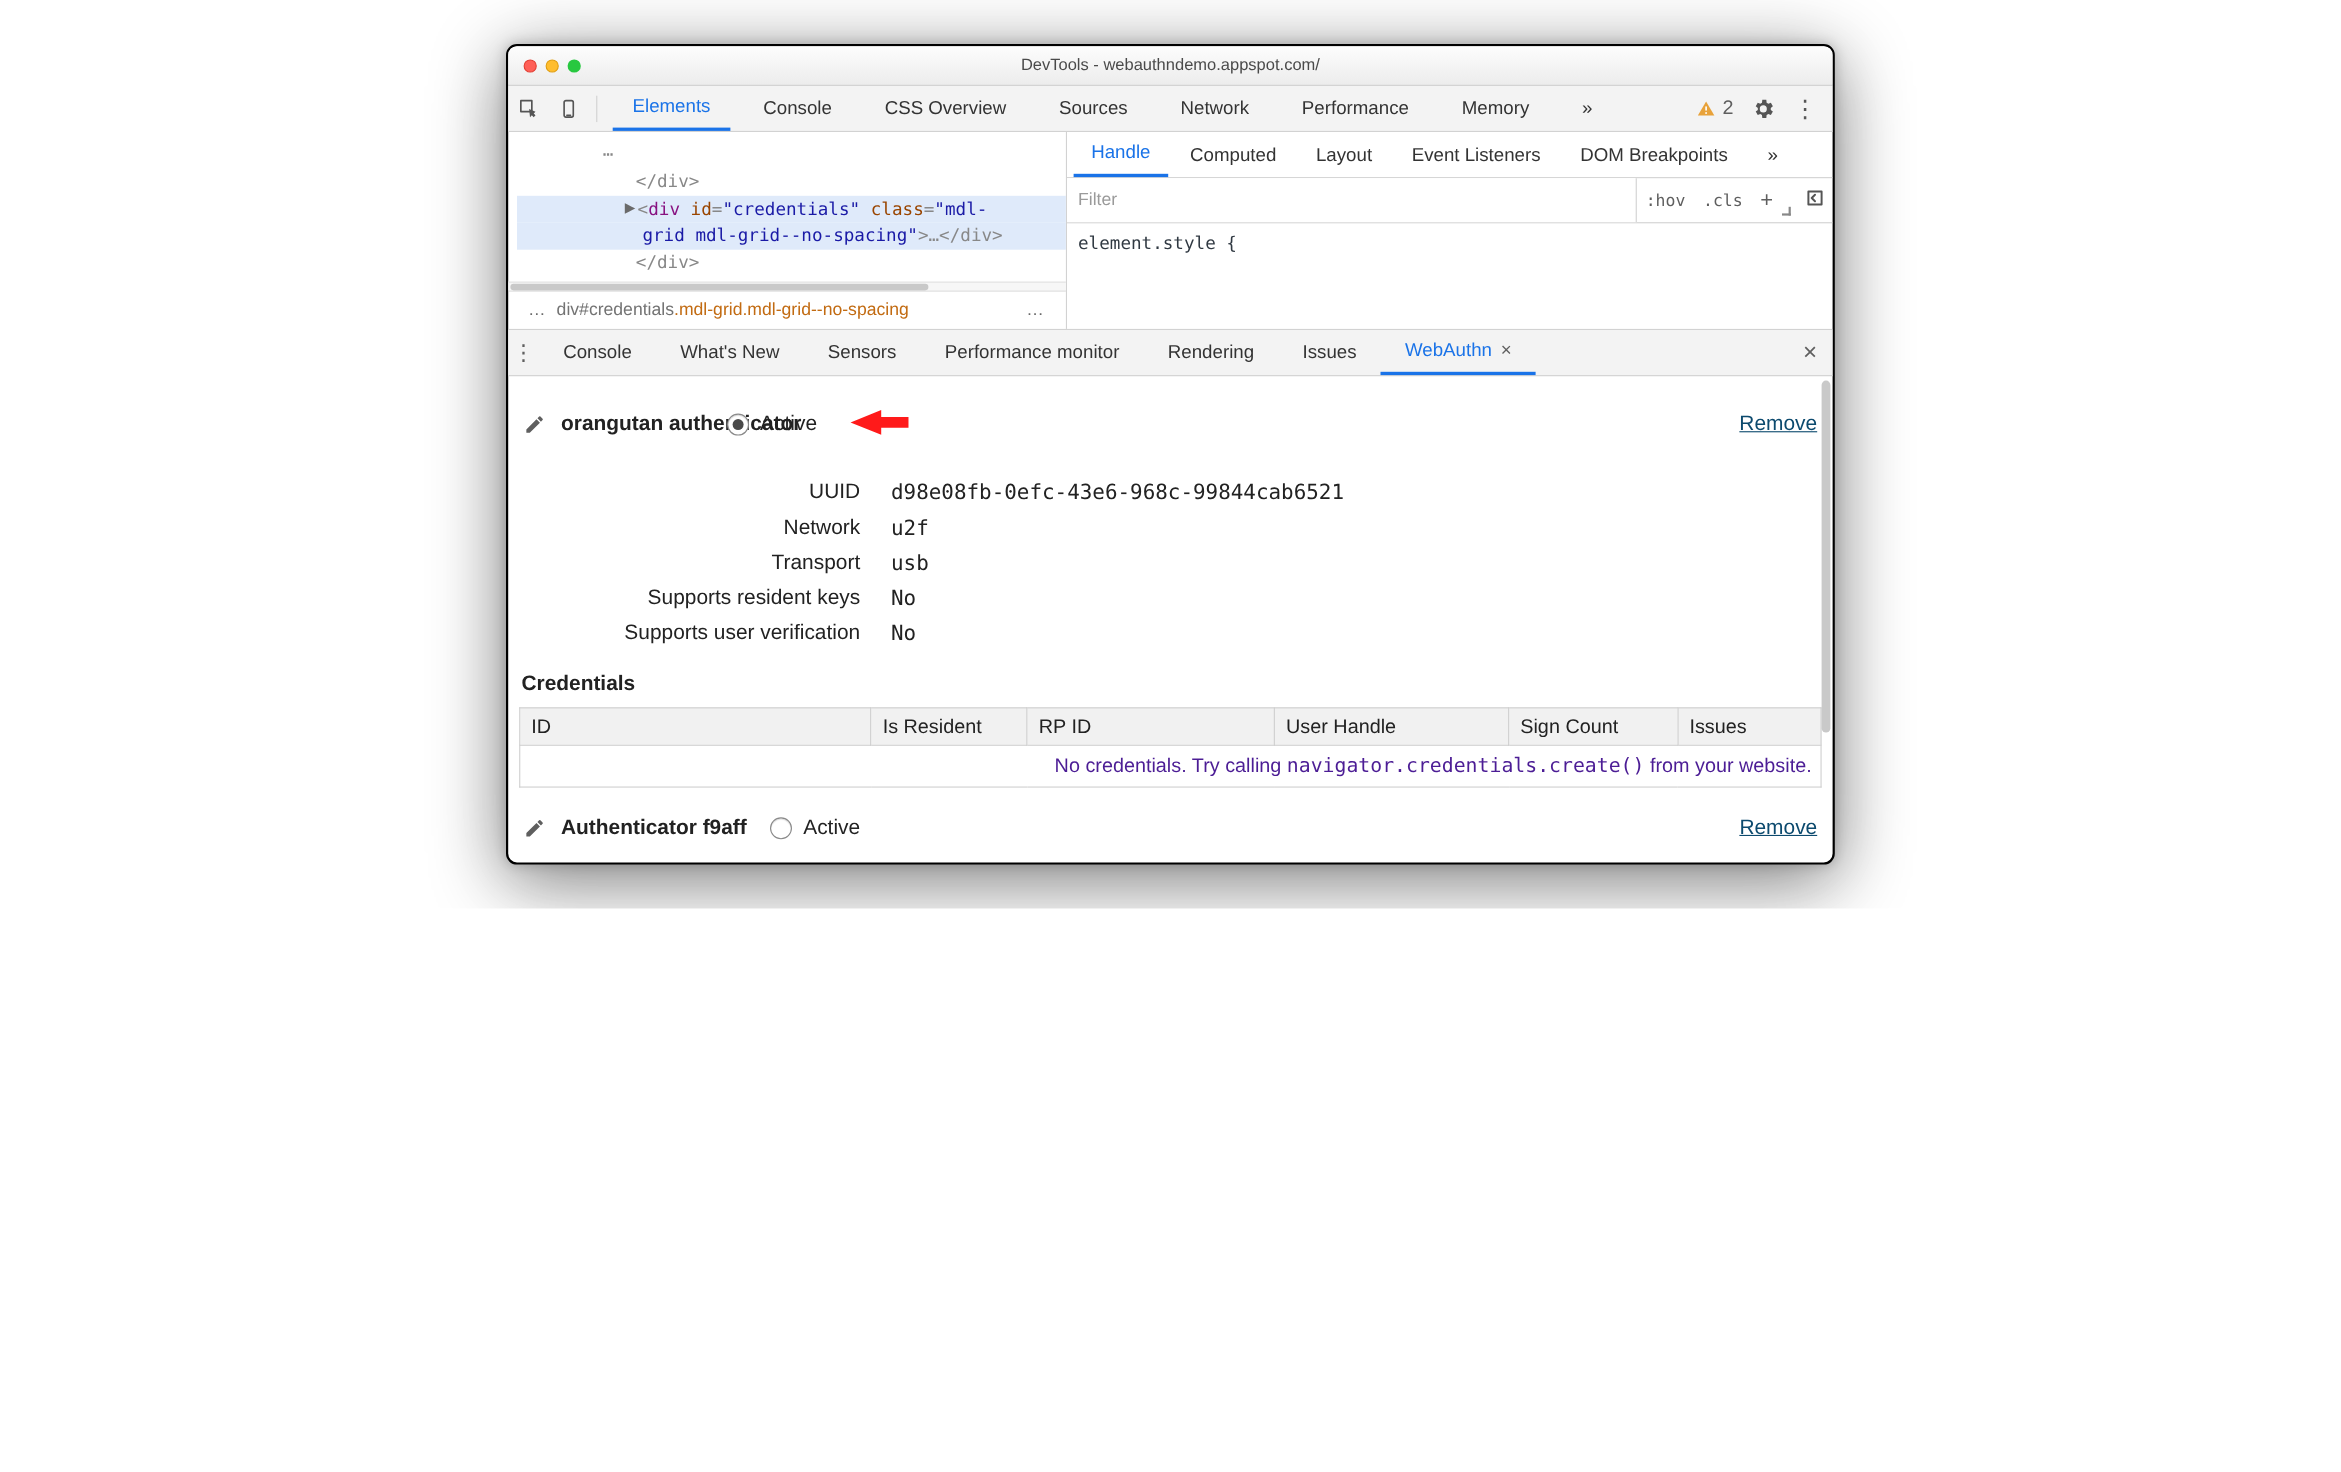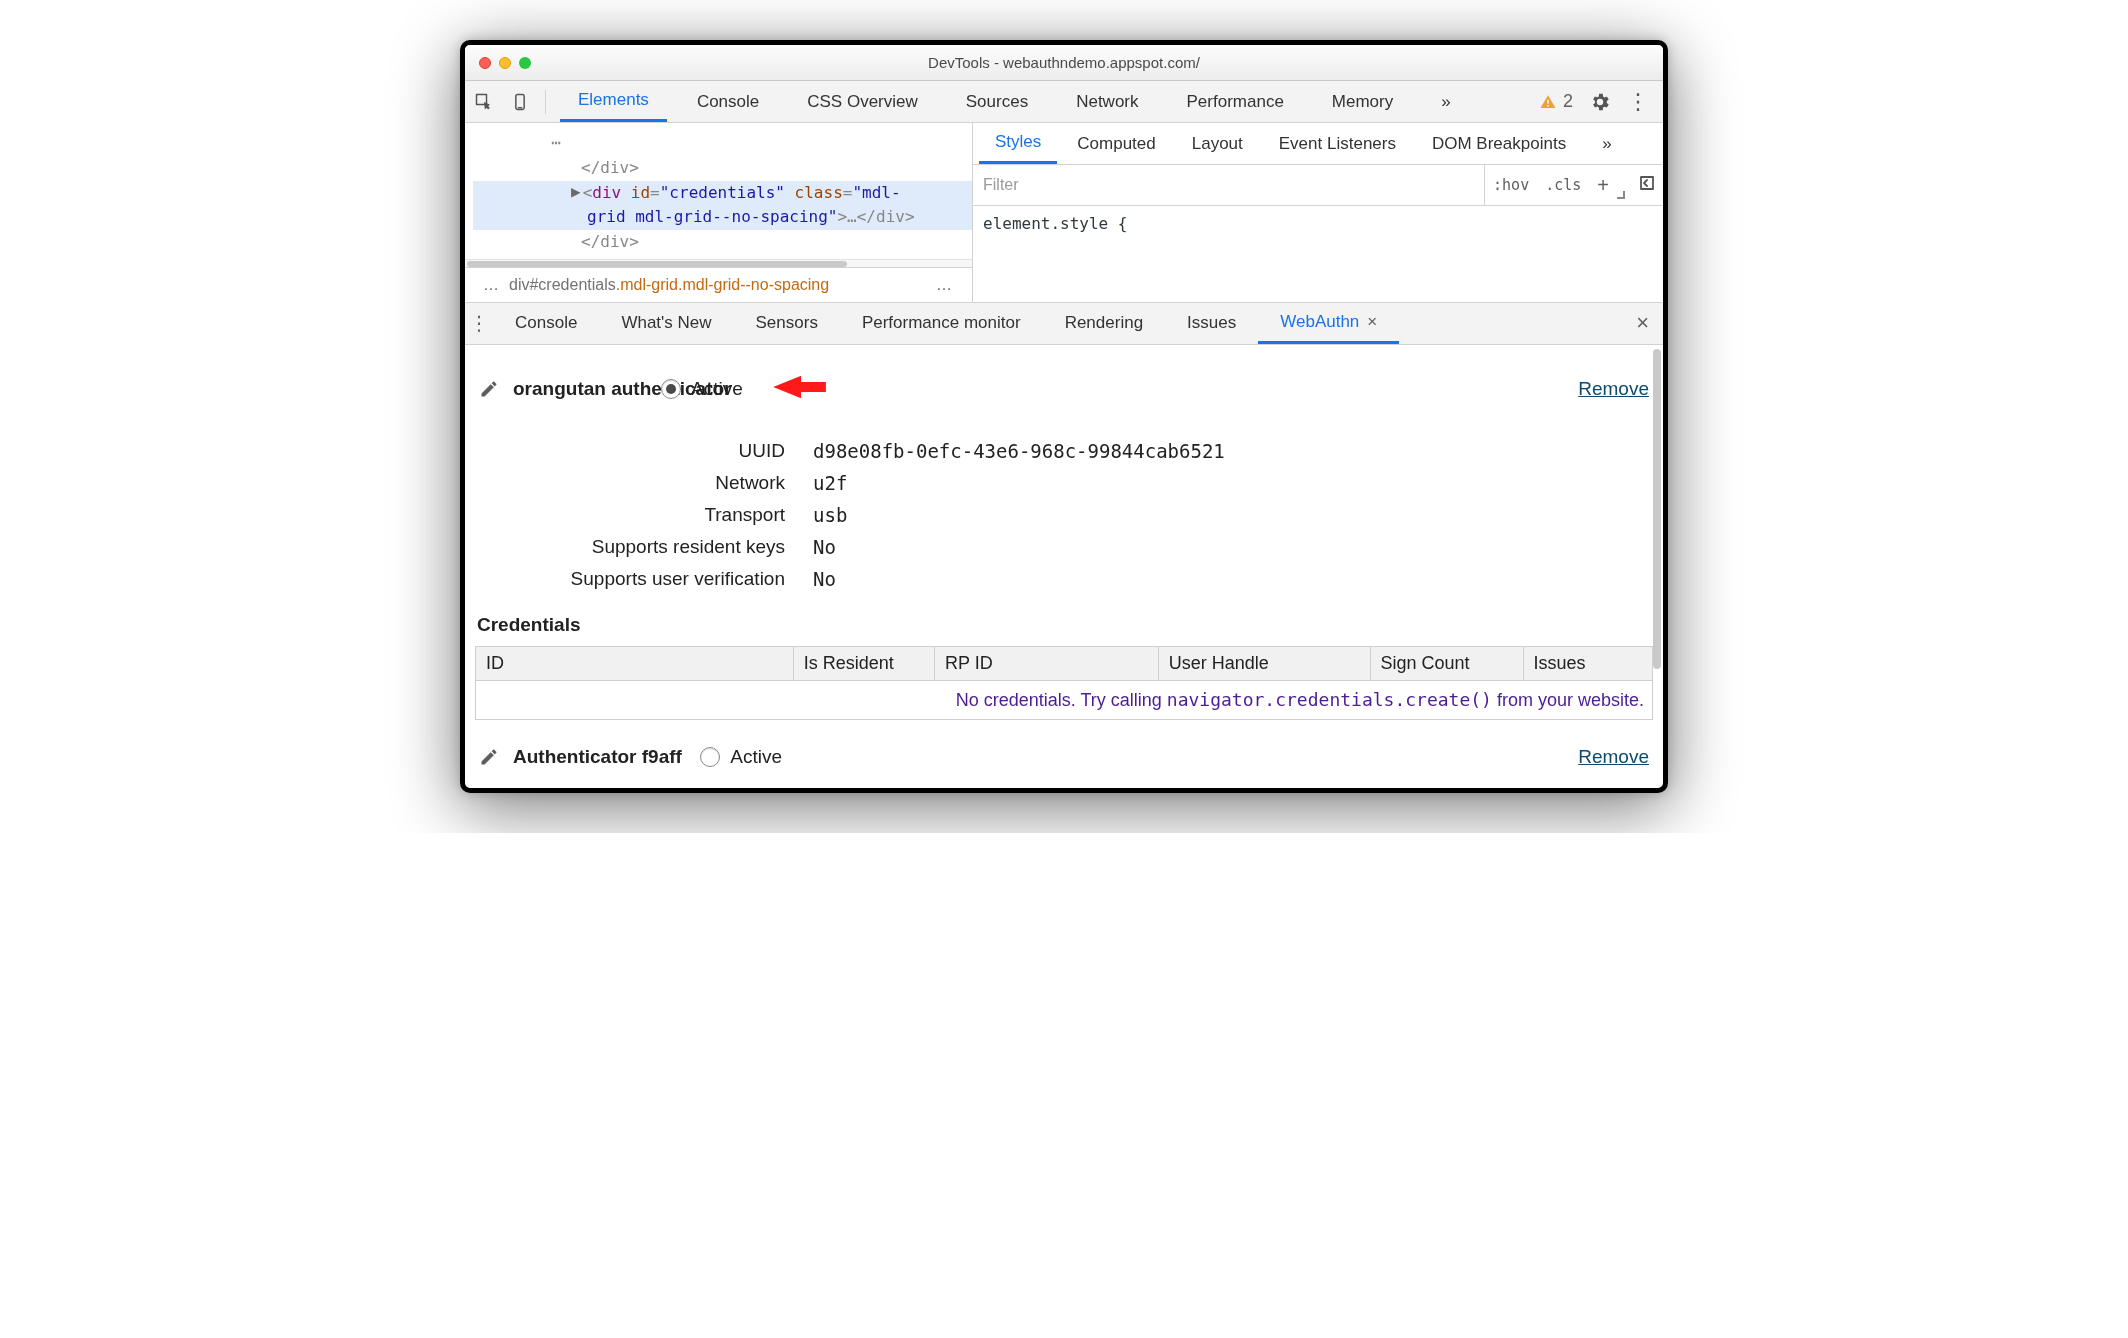--- a/index.html
+++ b/index.html
@@ -1,19 +1,19 @@
 <!DOCTYPE html>
 <html><head>
 <meta charset="utf-8">
 <style>
 *{box-sizing:border-box;margin:0;padding:0}
 html,body{background:#fff}
 body{font-family:-apple-system,BlinkMacSystemFont,"Segoe UI",Helvetica,Arial,sans-serif;font-size:18px;color:#222;display:flex;align-items:flex-start;justify-content:center}
 .shadow{filter:drop-shadow(0 14px 34px rgba(0,0,0,.45)) drop-shadow(0 0 6px rgba(0,0,0,.25));margin:40px}
-.window{width:1208px;background:#fff;border:5px solid #000000;border-radius:10px;overflow:hidden}
+.window{width:1208px;background:#fff;border:2px solid #000000;border-radius:10px;overflow:hidden}
 .titlebar{height:36px;background:linear-gradient(#fdfdfd,#ececec);border-bottom:1px solid #c9c9c9;display:flex;align-items:center;position:relative}
 .traffic{display:flex;gap:8px;padding-left:14px}
 .tl{width:12px;height:12px;border-radius:50%}
 .tl.red{background:#ff5f57;border:1px solid #e33e32}
 .tl.yel{background:#ffbd2e;border:1px solid #e09e10}
 .tl.grn{background:#28c840;border:1px solid #12aү2e}
 .title{position:absolute;left:0;right:0;text-align:center;font-size:15px;color:#4a4a4a}
 .toolbar{display:flex;align-items:center;height:42px;border-bottom:1px solid #d2d2d2;background:#f3f3f3;padding:0 8px;gap:14px}
 .tb-ic{width:22px;height:22px;display:inline-flex;align-items:center;justify-content:center;color:#555}
 .tabset{display:flex;height:100%;align-items:center;gap:12px}
@@ -158,21 +158,21 @@
           </div>
       <div class="crumbs">
         <span class="dots">…</span>
         <span><span class="p1">div#credentials</span><span class="p2">.mdl-grid.mdl-grid--no-spacing</span></span>
         <span class="dots" style="margin-left:auto">…</span>
       </div>
     </div>
 
     <div class="right">
       <div class="rtabs">
-        <div class="tab active">Styles</div>
+        <div class="tab active">Handle</div>
         <div class="tab">Computed</div>
         <div class="tab">Layout</div>
         <div class="tab">Event Listeners</div>
         <div class="tab">DOM Breakpoints</div>
         <div class="tab">»</div>
       </div>
       <div class="rfilter">
         <input class="filter-in" placeholder="Filter" style="">
         <span class="rf-tk">:hov</span>
         <span class="rf-tk">.cls</span>

